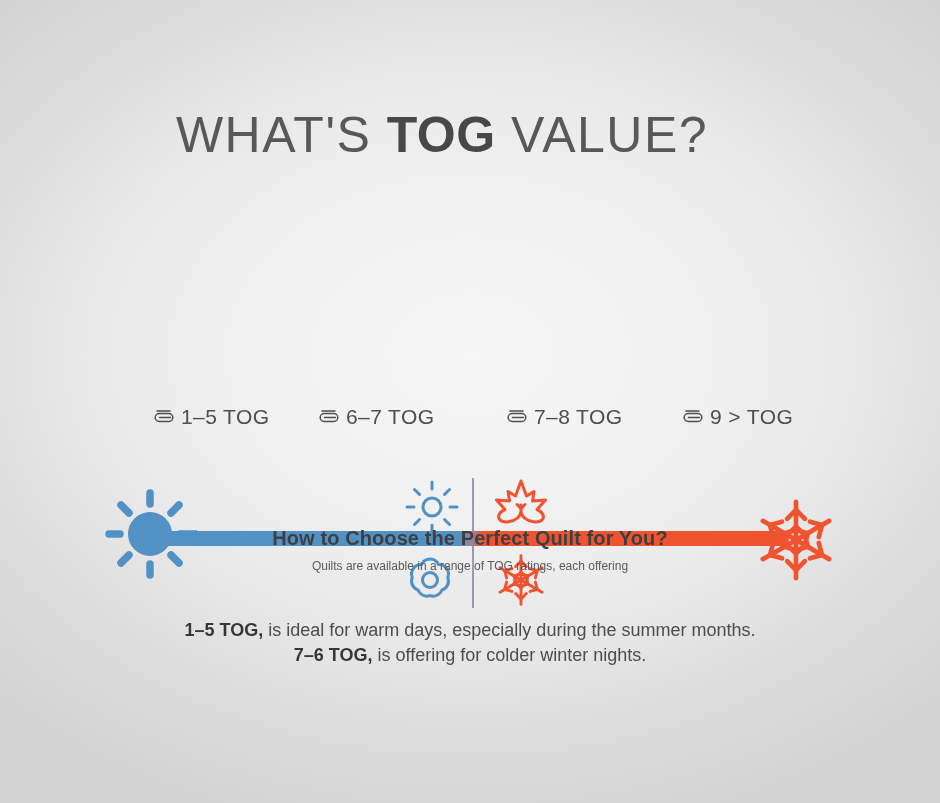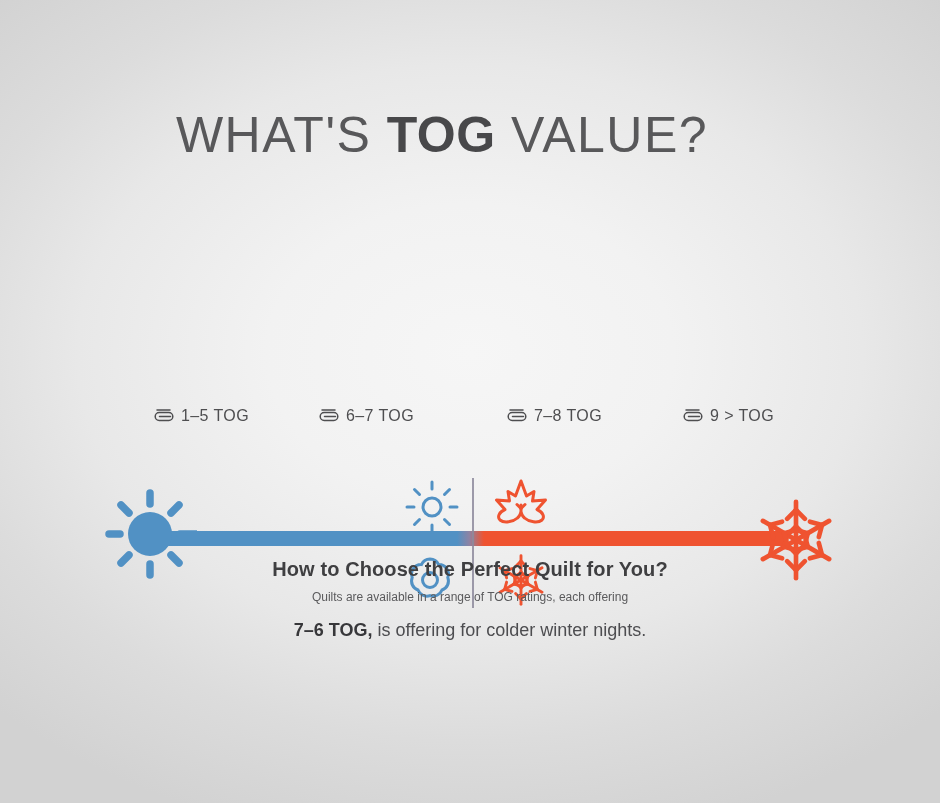--- a/index.html
+++ b/index.html
@@ -98,38 +98,37 @@
     width: 940px;
     height: 36px;
   }
   .chip {
     position: absolute;
     top: 0;
     display: flex;
     align-items: center;
     gap: 6px;
     color: #4e4e50;
-    font-size: 16px;
+    font-size: 21px;
     letter-spacing: 0.4px;
     white-space: nowrap;
   }
   .chip-0 { left: 153px; }
   .chip-1 { left: 318px; }
   .chip-2 { left: 506px; }
   .chip-3 { left: 682px; }
 
   
   .copy {
     position: absolute;
     left: 0;
     top: 524px;
     width: 940px;
     text-align: center;
     color: #4a4a4c;
-    margin-top: 31px;
   }
   .copy-head {
     font-size: 20px;
     font-weight: 700;
     line-height: 28px;
     color: #3f3f41;
     letter-spacing: 0.1px;
   }
   .copy-sub {
     font-size: 12px;
@@ -382,18 +381,22 @@
     </div>
   </div>
 
   <div class="copy">
     <div class="copy-head">How to Choose the Perfect Quilt for You?</div>
     <div class="copy-sub">Quilts are available in a range of TOG ratings, each offering</div>
   </div>
 
   <div class="ratings">
     <div class="rating-row">
+      <span class="tag">1–5 TOG,</span>
+      <span class="desc">is ideal for warm days, especially during the summer months.</span>
+    </div>
+    <div class="rating-row">
       <span class="tag">7–6 TOG,</span>
       <span class="desc">is offering for colder winter nights.</span>
     </div>
   </div>
 
 </div>
 
 </body></html>

